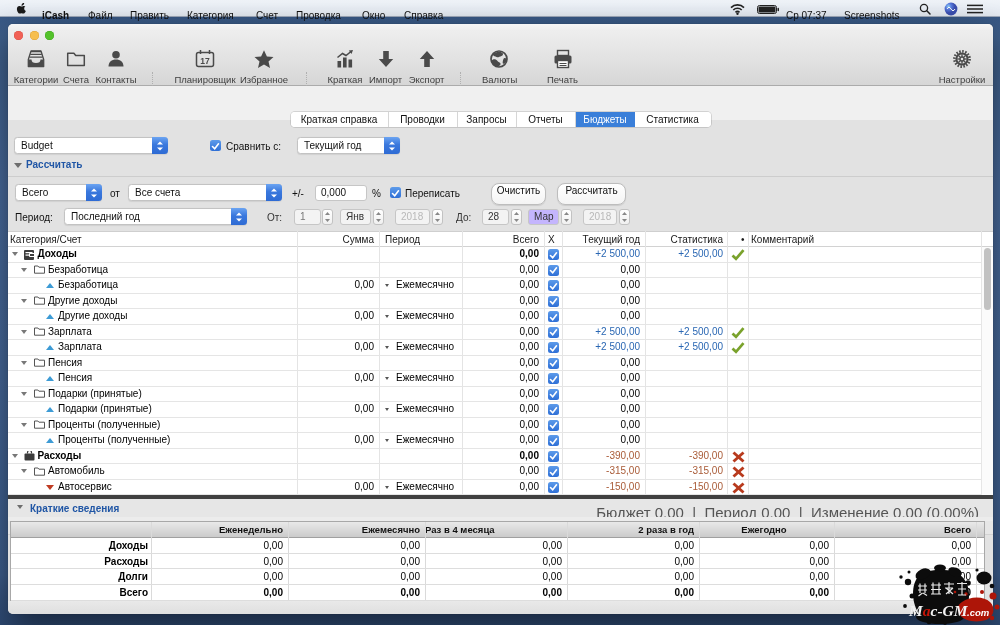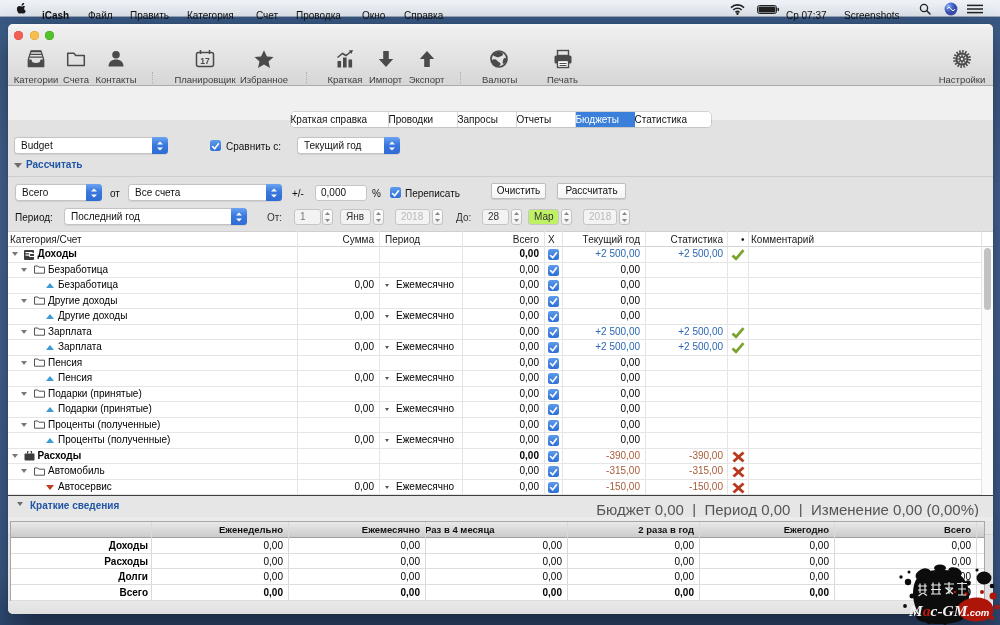--- a/index.html
+++ b/index.html
@@ -16,31 +16,31 @@
 #wintitle{position:absolute;top:3.5px;left:0;width:985px;text-align:center;font-size:10.5px;color:#4a4a4a}
 .tbi{position:absolute;text-align:center;color:#4e4e4e}
 .tbi .lbl{font-size:9.5px;color:#3e3e3e;white-space:nowrap}
 .tsep{position:absolute;top:48px;height:32px;border-left:1px dotted #b0b0b0}
 
 #statsarea{position:absolute;left:0;top:62px;width:985px;height:34px;background:#f0f0f0}
 #balance{position:absolute;left:0;top:72px;width:985px;text-align:center;font-size:9.5px;color:#333}
 #balance b{font-weight:normal;color:#2a65b4}
 #ctrlarea{position:absolute;left:0;top:96px;width:985px;height:111px;background:#e2e2e2}
 #tabs{position:absolute;left:282.5px;top:88px;height:15px;display:flex;font-size:10px;line-height:15px;border-radius:4px;box-shadow:0 0 0 1px rgba(0,0,0,.12);overflow:hidden;background:#fff}
-#tabs .t{background:#fff;color:#111;border-right:1px solid #d6d6d6;}
+#tabs .t{background:#fff;color:#111;border-right:1px solid #d6d6d6;text-align:center}
 #tabs .t.sel{background:#3a7fd9;color:#fff;border-right:none}
 #tabs .t:last-child{border-right:none}
 
 .popup{position:absolute;height:17px;background:#fff;border:1px solid #c3c3c3;border-radius:3.5px;font-size:10px;line-height:15px;color:#111;padding-left:6px;box-shadow:0 .5px 1px rgba(0,0,0,.08)}
 .popup .cap{position:absolute;right:-1px;top:-1px;width:16px;height:17px;border-radius:0 3.5px 3.5px 0;background:linear-gradient(180deg,#6ba4f2,#3a78dd 45%,#2e6bd4)}
 .popup .cap svg{position:absolute;left:3px;top:2.5px}
 .lbl9{position:absolute;font-size:10px;color:#111;white-space:nowrap}
 .cb{position:absolute;width:11px;height:11px;border-radius:2.5px;background:linear-gradient(180deg,#5d9bea,#2e6fd6)}
 .cb svg{position:absolute;left:1px;top:1.5px}
-.btn{position:absolute;height:16px;background:linear-gradient(180deg,#fff,#f4f4f4);border:1px solid #bdbdbd;border-radius:2px;font-size:10px;line-height:14px;text-align:center;color:#111;box-shadow:0 .5px 1px rgba(0,0,0,.1)}
+.btn{position:absolute;height:22px;background:linear-gradient(180deg,#fff,#f4f4f4);border:1px solid #bdbdbd;border-radius:8px;font-size:10px;line-height:14px;text-align:center;color:#111;box-shadow:0 .5px 1px rgba(0,0,0,.1)}
 .field{position:absolute;height:16px;background:#fff;border:1px solid #c6c6c6;border-radius:3px;font-size:10px;line-height:14px;padding-left:5px;color:#333}
 .stepper{position:absolute;width:11px;height:16px;background:linear-gradient(180deg,#fff,#f0f0f0);border:1px solid #c2c2c2;border-radius:3px}
 .hdrblue{position:absolute;font-size:10px;font-weight:bold;color:#2056a5;white-space:nowrap}
 .disc{position:absolute;width:0;height:0;border-left:4px solid transparent;border-right:4px solid transparent;border-top:5px solid #6e6e6e}
 
 #tbl{position:absolute;left:0;top:207px;width:985px;height:264px;background:#fff}
 .cs{left:289px;width:77px;text-align:right}
 .cp{left:388px}
 .ct{left:454px;width:77px;text-align:right}
 .cg{left:554px;width:78px;text-align:right}
@@ -57,21 +57,21 @@
 .r span{position:absolute;line-height:14.5px;white-space:nowrap}
 .num{text-align:right}
 .blue{color:#2a67b3}
 .neg{color:#a95b37}
 .bold{font-weight:bold}
 .tri-d{position:absolute;width:0;height:0;border-left:3.5px solid transparent;border-right:3.5px solid transparent;border-top:4.5px solid #787878;top:5px}
 .tri-u{position:absolute;width:0;height:0;border-left:4px solid transparent;border-right:4px solid transparent;border-bottom:5.5px solid #3d9bd5;top:4.5px}
 .tri-r{position:absolute;width:0;height:0;border-left:4px solid transparent;border-right:4px solid transparent;border-top:5.5px solid #bf3b22;top:5px}
 .pmark{position:absolute;width:0;height:0;border-left:2.8px solid transparent;border-right:2.8px solid transparent;border-top:3.5px solid #555;top:6px}
 
-#sumbar{position:absolute;left:0;top:471px;width:985px;height:40px;background:#e6e6e6;border-top:1px solid #404040;border-bottom:1px solid #d2d2d2}
+#sumbar{position:absolute;left:0;top:471px;width:985px;height:40px;background:#e6e6e6;border-top:4px solid #404040;border-bottom:1px solid #d2d2d2}
 #substrip{position:absolute;left:0;top:493px;width:985px;height:4px;background:#ececec}
 #sumtbl{position:absolute;left:2px;top:497px;width:975px;height:80px;background:#fff;border:1px solid #a8a8a8}
 #sbtrack{position:absolute;left:973px;top:16px;width:12px;height:248px;background:#fbfbfb;border-left:1px solid #e6e6e6}
 #sbthumb{position:absolute;left:975.5px;top:17px;width:7px;height:62px;border-radius:4px;background:#c2c2c2}
 #sumhead{position:absolute;left:0;top:0;width:973px;height:16px;background:linear-gradient(180deg,#e9e9e9,#cbcbcb);border-bottom:1px solid #a0a0a0;font-size:9.5px;font-weight:bold;color:#111}
 #sumhead span{position:absolute;line-height:15px}
 .sr{position:relative;height:15.7px;border-bottom:1px solid #ddd;font-size:10px}
 .sr span{position:absolute;line-height:15px;white-space:nowrap}
 #footer{position:absolute;left:0;top:577px;width:985px;height:13px;border-radius:0 0 5px 5px;background:linear-gradient(180deg,#e9e9e9,#dfdfdf)}
 </style></head>
@@ -281,21 +281,21 @@
     <div class="stepper" style="left:424px;top:185px"><svg width="9" height="14" viewBox="0 0 9 14">
           <path d="M2 5 L4.5 2 L7 5z" fill="#888"></path>
           <path d="M2 9 L4.5 12 L7 9z" fill="#888"></path>
         </svg></div>
     <span class="lbl9" style="left:448px;top:188px;color:#333">До:</span>
     <div class="field" style="background:#f3f3f3;left:474px;top:185px;width:27px;color:#333">28</div>
     <div class="stepper" style="left:503px;top:185px"><svg width="9" height="14" viewBox="0 0 9 14">
           <path d="M2 5 L4.5 2 L7 5z" fill="#888"></path>
           <path d="M2 9 L4.5 12 L7 9z" fill="#888"></path>
         </svg></div>
-    <div class="field" style="background:#bef264;left:520px;top:185px;width:31px;color:#333">Мар</div>
+    <div class="field" style="background:#c4b5fd;left:520px;top:185px;width:31px;color:#333">Мар</div>
     <div class="stepper" style="left:553px;top:185px"><svg width="9" height="14" viewBox="0 0 9 14">
           <path d="M2 5 L4.5 2 L7 5z" fill="#888"></path>
           <path d="M2 9 L4.5 12 L7 9z" fill="#888"></path>
         </svg></div>
     <div class="field" style="background:#f3f3f3;left:575px;top:185px;width:34px;color:#b8b8b8">2018</div>
     <div class="stepper" style="left:611px;top:185px"><svg width="9" height="14" viewBox="0 0 9 14">
           <path d="M2 5 L4.5 2 L7 5z" fill="#888"></path>
           <path d="M2 9 L4.5 12 L7 9z" fill="#888"></path>
         </svg></div>
   </div>
@@ -592,21 +592,21 @@
     <span class="hdrblue" style="left:22px;top:4px">Краткие сведения</span>
     <span class="abs" style="right:14px;top:5px;font-size:15px;color:#555">Бюджет 0,00&nbsp; |&nbsp; Период 0,00&nbsp; |&nbsp; Изменение 0,00 (0,00%)</span>
   </div>
   <div id="substrip"></div>
   <div id="sumtbl">
     <div id="sumhead">
         <span style="left:140px;width:132px;text-align:right">Еженедельно</span>
         <span style="left:277px;width:132px;text-align:right">Ежемесячно</span>
         <span style="left:414px;width:137px;text-align:left">Раз в 4 месяца</span>
         <span style="left:556px;width:127px;text-align:right">2 раза в год</span>
-        <span style="left:688px;width:130px;text-align:right">Ежегодно</span>
+        <span style="left:688px;width:130px;text-align:center">Ежегодно</span>
         <span style="left:823px;width:137px;text-align:right">Всего</span>
       </div>
     <div class="vsep" style="left:140px;top:0;height:80px;background:#dadada"></div>
     <div class="vsep" style="left:277px;top:0;height:80px;background:#dadada"></div>
     <div class="vsep" style="left:414px;top:0;height:80px;background:#dadada"></div>
     <div class="vsep" style="left:556px;top:0;height:80px;background:#dadada"></div>
     <div class="vsep" style="left:688px;top:0;height:80px;background:#dadada"></div>
     <div class="vsep" style="left:823px;top:0;height:80px;background:#dadada"></div>
     <div class="vsep" style="left:965px;top:0;height:80px;background:#dadada"></div>
     <div style="position:absolute;left:0;top:16px;width:973px">

